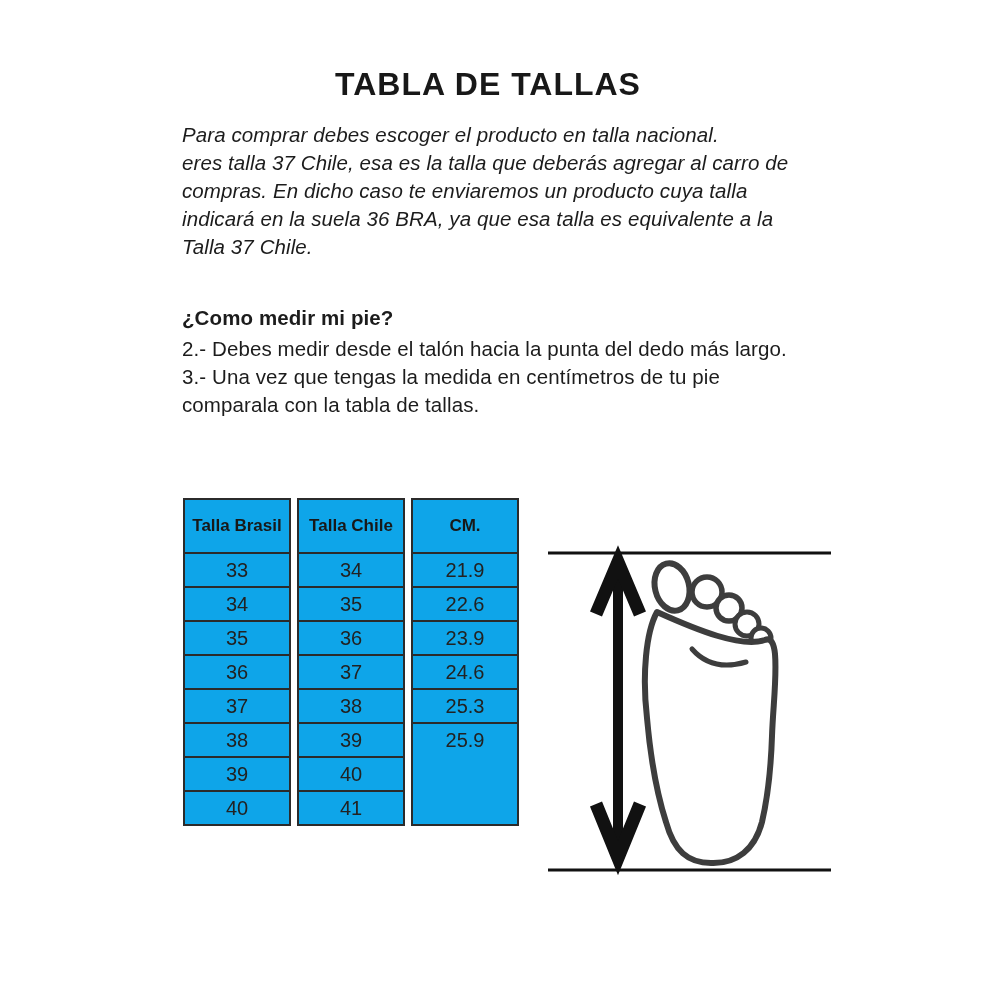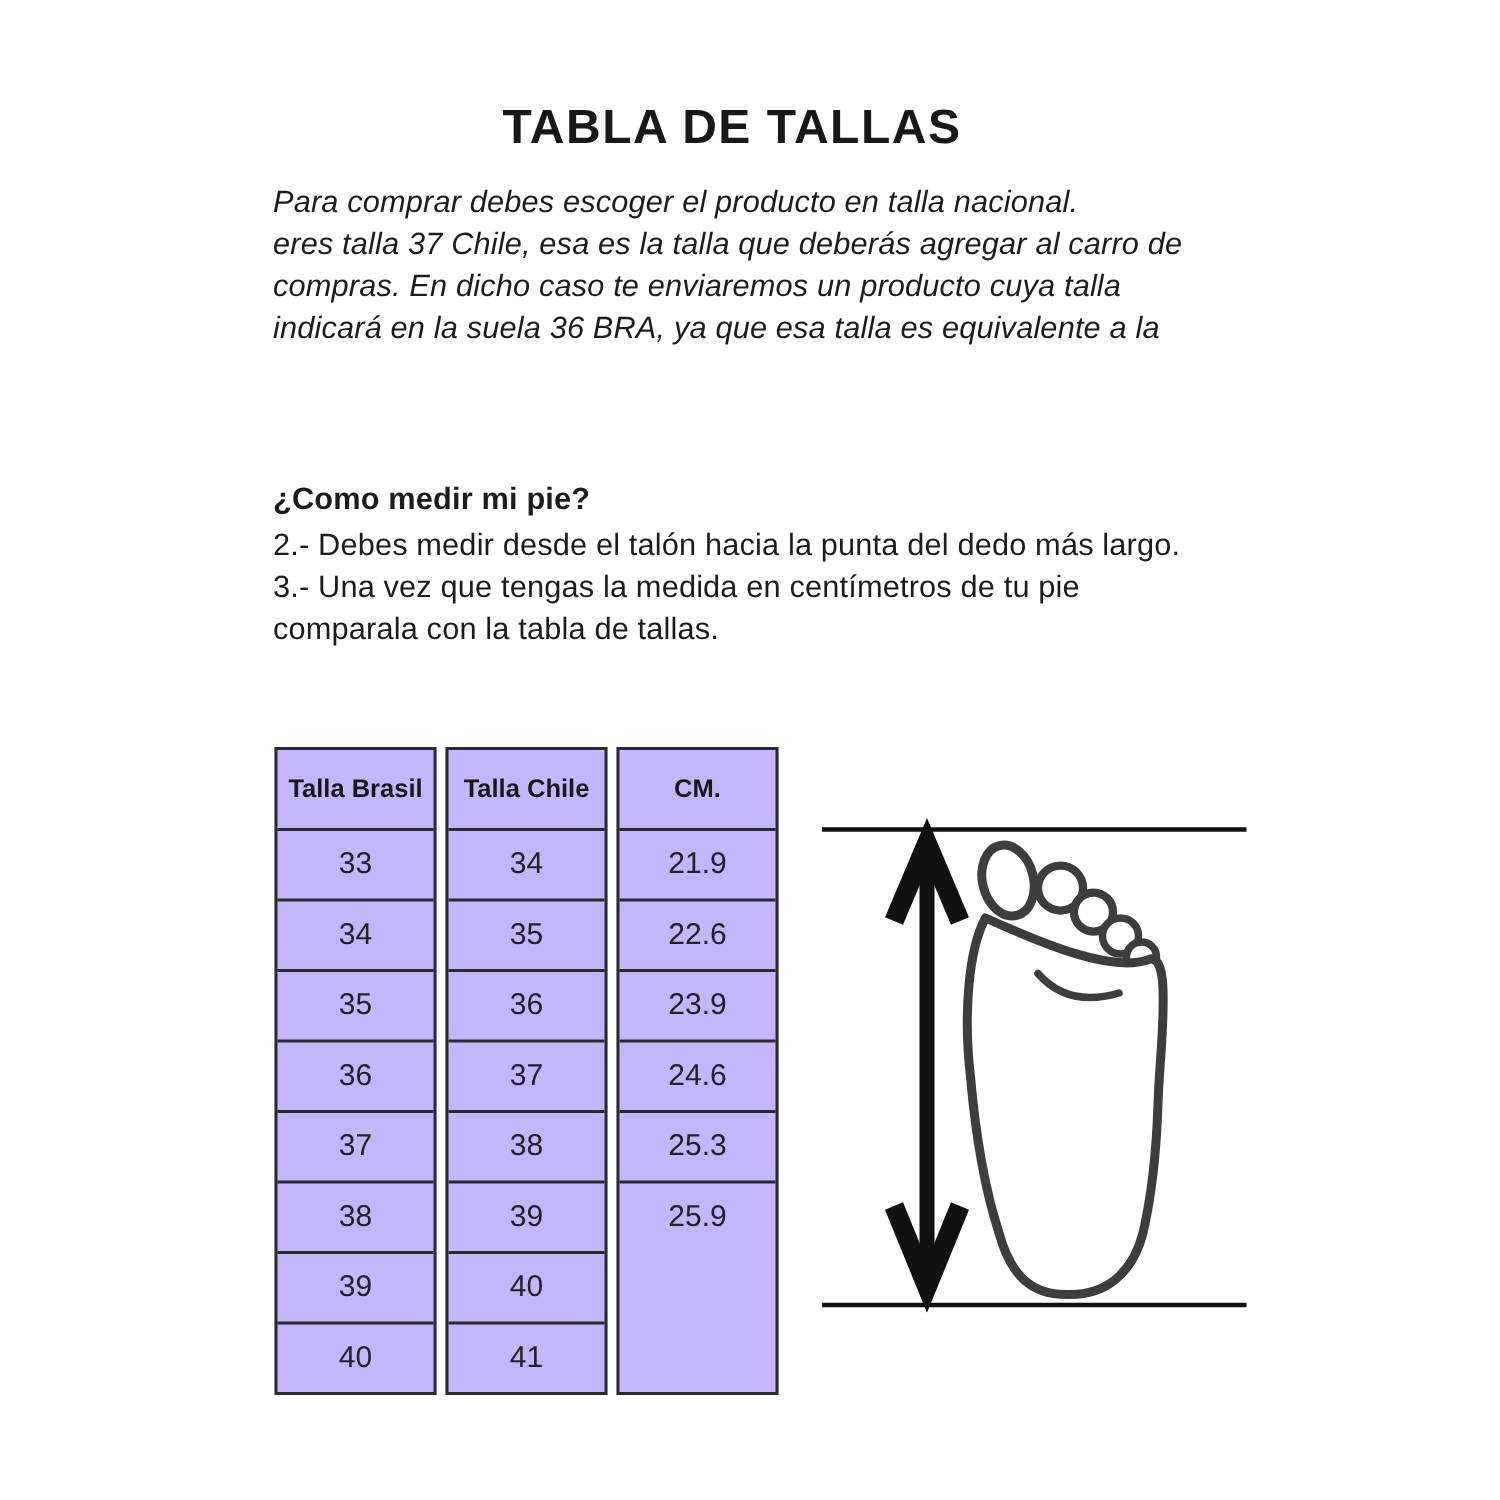--- a/index.html
+++ b/index.html
@@ -16,62 +16,63 @@
     margin:0;text-align:center;
     font-size:32px;font-weight:700;letter-spacing:1px;
     color:#181818;
   }
   .intro{
     position:absolute;left:182px;top:121px;
     font-size:20.5px;line-height:28px;letter-spacing:0.1px;font-style:italic;
   }
   .intro .line{white-space:nowrap;}
   .guide{
-    position:absolute;left:182px;top:319px;
+    position:absolute;left:182px;top:304px;
     font-size:20.5px;line-height:28px;letter-spacing:0.1px;
   }
   .guide-heading{font-weight:700;font-size:20.5px;margin-bottom:3px;white-space:nowrap;}
   .guide .line{white-space:nowrap;}
   .tables{
     position:absolute;left:183px;top:498px;
     display:flex;gap:6px;
   }
   .tcol{
     box-sizing:border-box;
     width:108px;
     border:2px solid #2b2b2b;
-    background:#c4b5fd;
+    background:#0ea5e9;
   }
   .thead{
     height:52px;display:flex;align-items:center;justify-content:center;
     font-size:17px;font-weight:700;color:#181818;
   }
   .tcell{
     box-sizing:border-box;
-    height:47px;border-top:2px solid #2b2b2b;
+    height:34px;border-top:2px solid #2b2b2b;
     display:flex;align-items:center;justify-content:center;
     font-size:20px;color:#222222;
   }
   .diagram{
     position:absolute;left:545px;top:540px;width:290px;height:335px;
   }
   .diagram svg{display:block;width:290px;height:335px;}
 </style>
 </head>
 <body>
 
 <div class="canvas">
 
   <h1 class="title">TABLA DE TALLAS</h1>
 
   <div class="intro">
     <div class="line">Para comprar debes escoger el producto en talla nacional.</div>
     <div class="line">eres talla 37 Chile, esa es la talla que deberás agregar al carro de</div>
     <div class="line">compras. En dicho caso te enviaremos un producto cuya talla</div>
     <div class="line">indicará en la suela 36 BRA, ya que esa talla es equivalente a la</div>
+    <div class="line">Talla 37 Chile.</div>
   </div>
 
   <div class="guide">
     <div class="guide-heading">¿Como medir mi pie?</div>
     <div class="line">2.- Debes medir desde el talón hacia la punta del dedo más largo.</div>
     <div class="line">3.- Una vez que tengas la medida en centímetros de tu pie</div>
     <div class="line">comparala con la tabla de tallas.</div>
   </div>
 
   <div class="tables">

